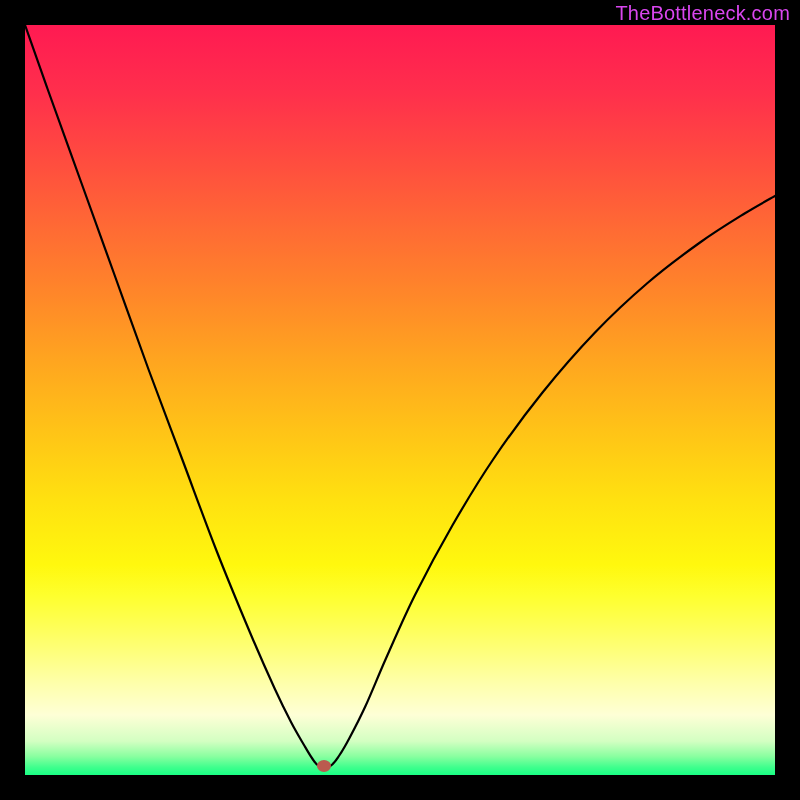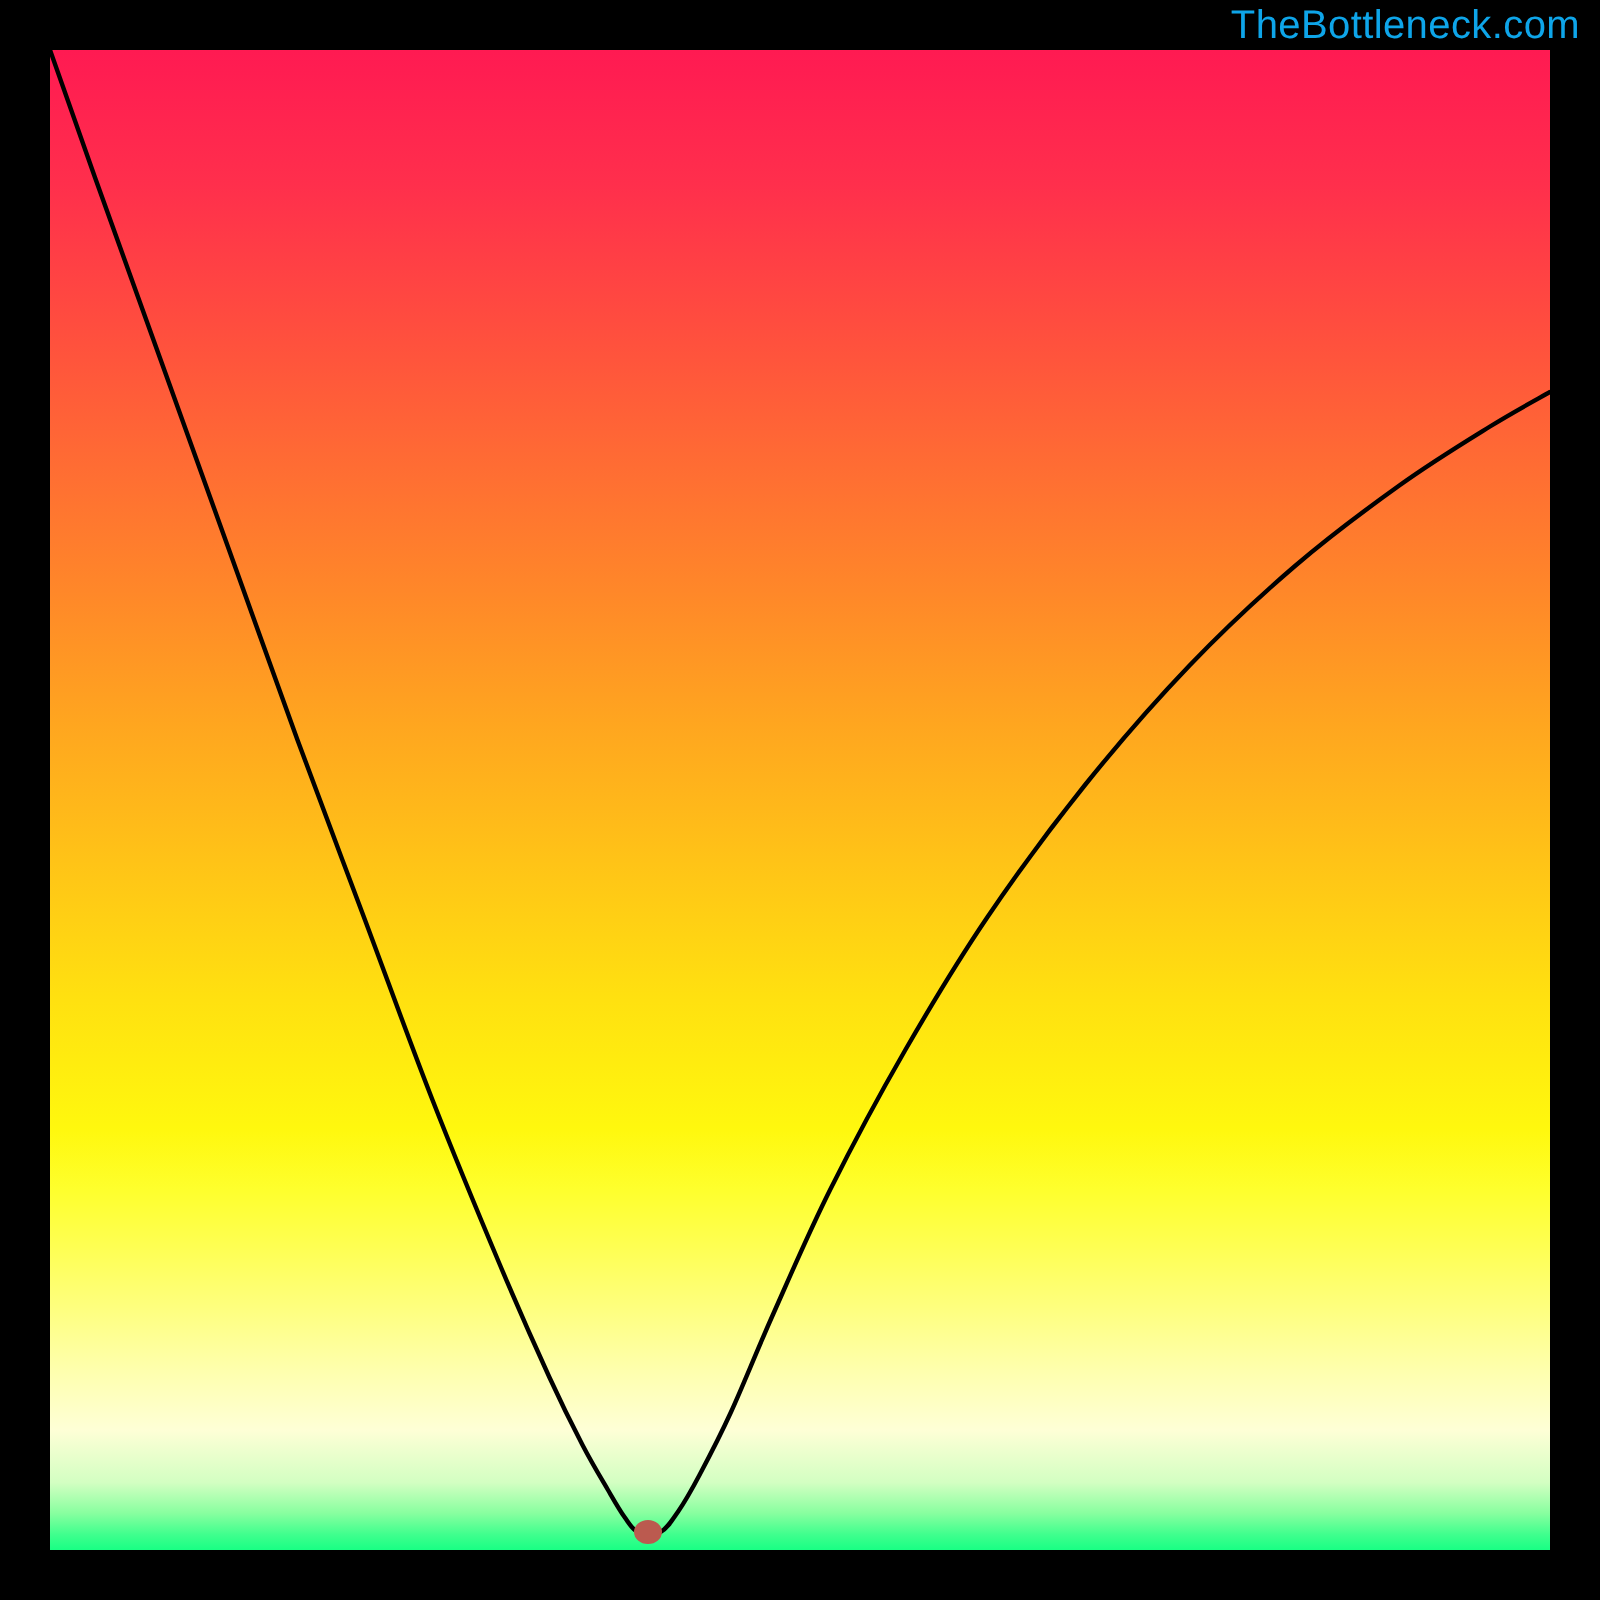--- a/index.html
+++ b/index.html
@@ -13,21 +13,21 @@
   }
   .container {
     position: relative;
     width: 800px;
     height: 800px;
   }
   .watermark {
     position: absolute;
     top: 2px;
     right: 10px;
-    color: #0ea5e9;
+    color: #d946ef;
     font-size: 20px;
     font-weight: 500;
     z-index: 5;
     letter-spacing: 0.2px;
   }
   .plot-area {
     position: absolute;
     left: 25px;
     top: 25px;
     width: 750px;

